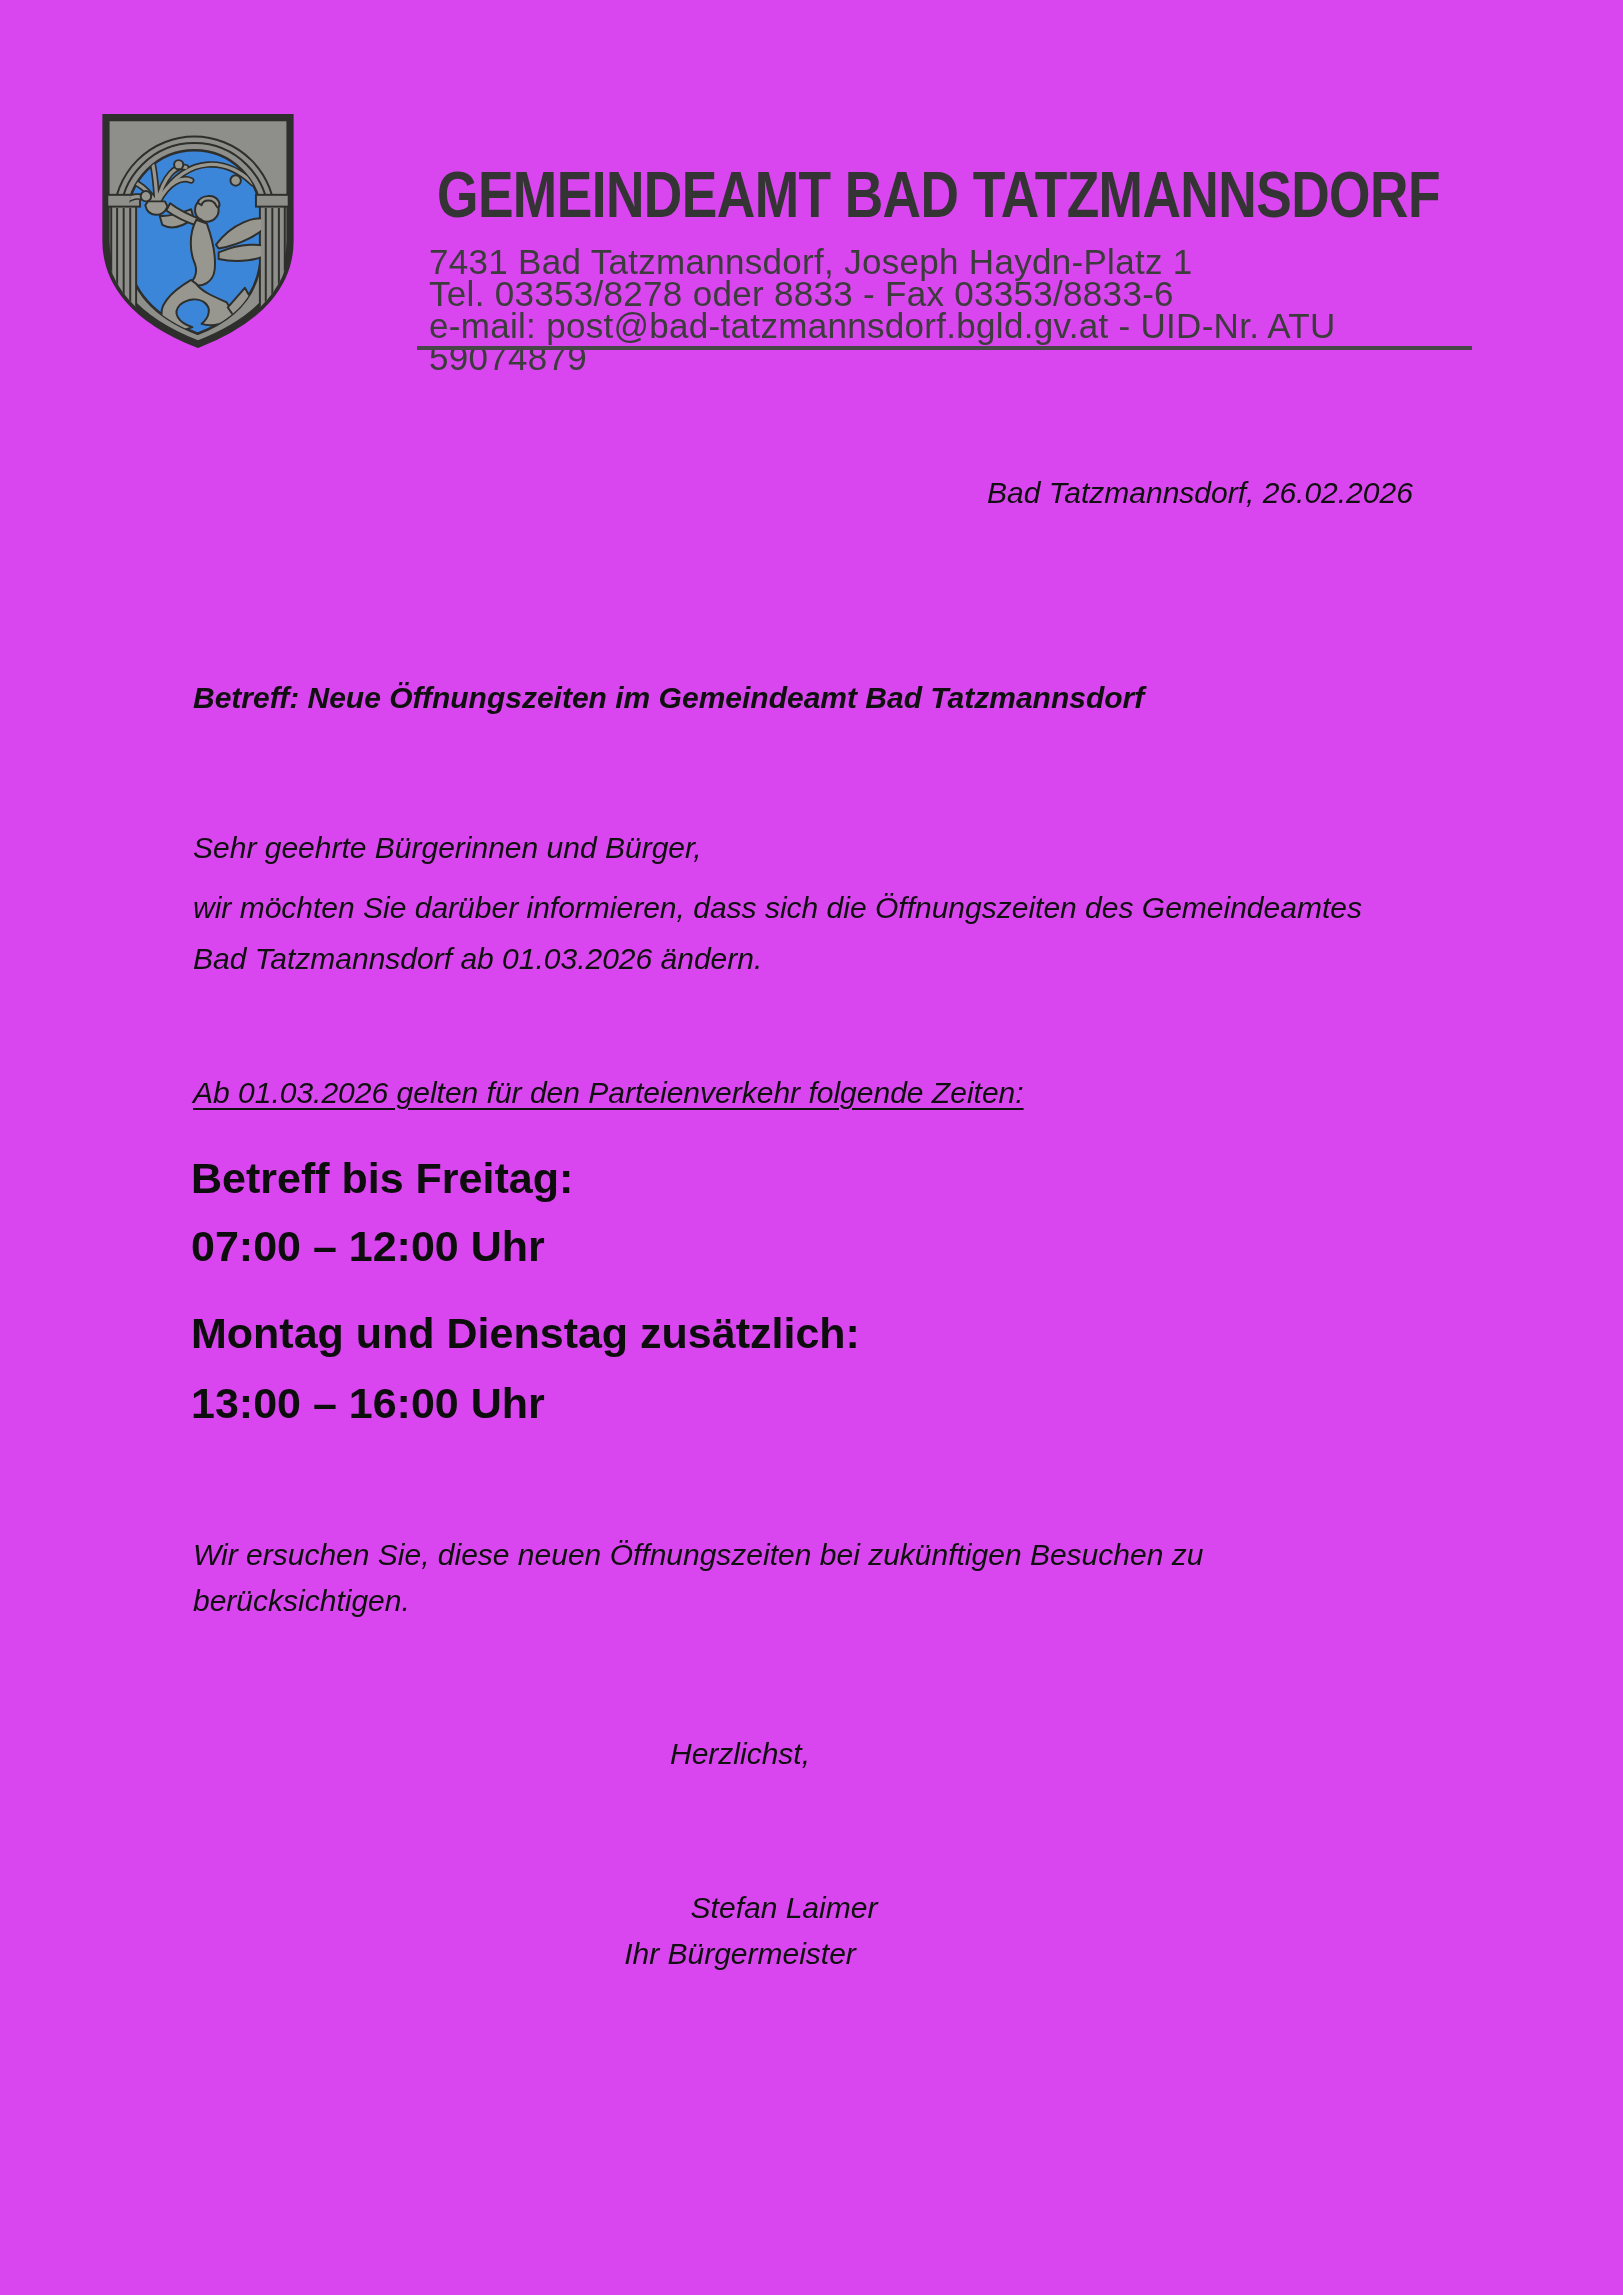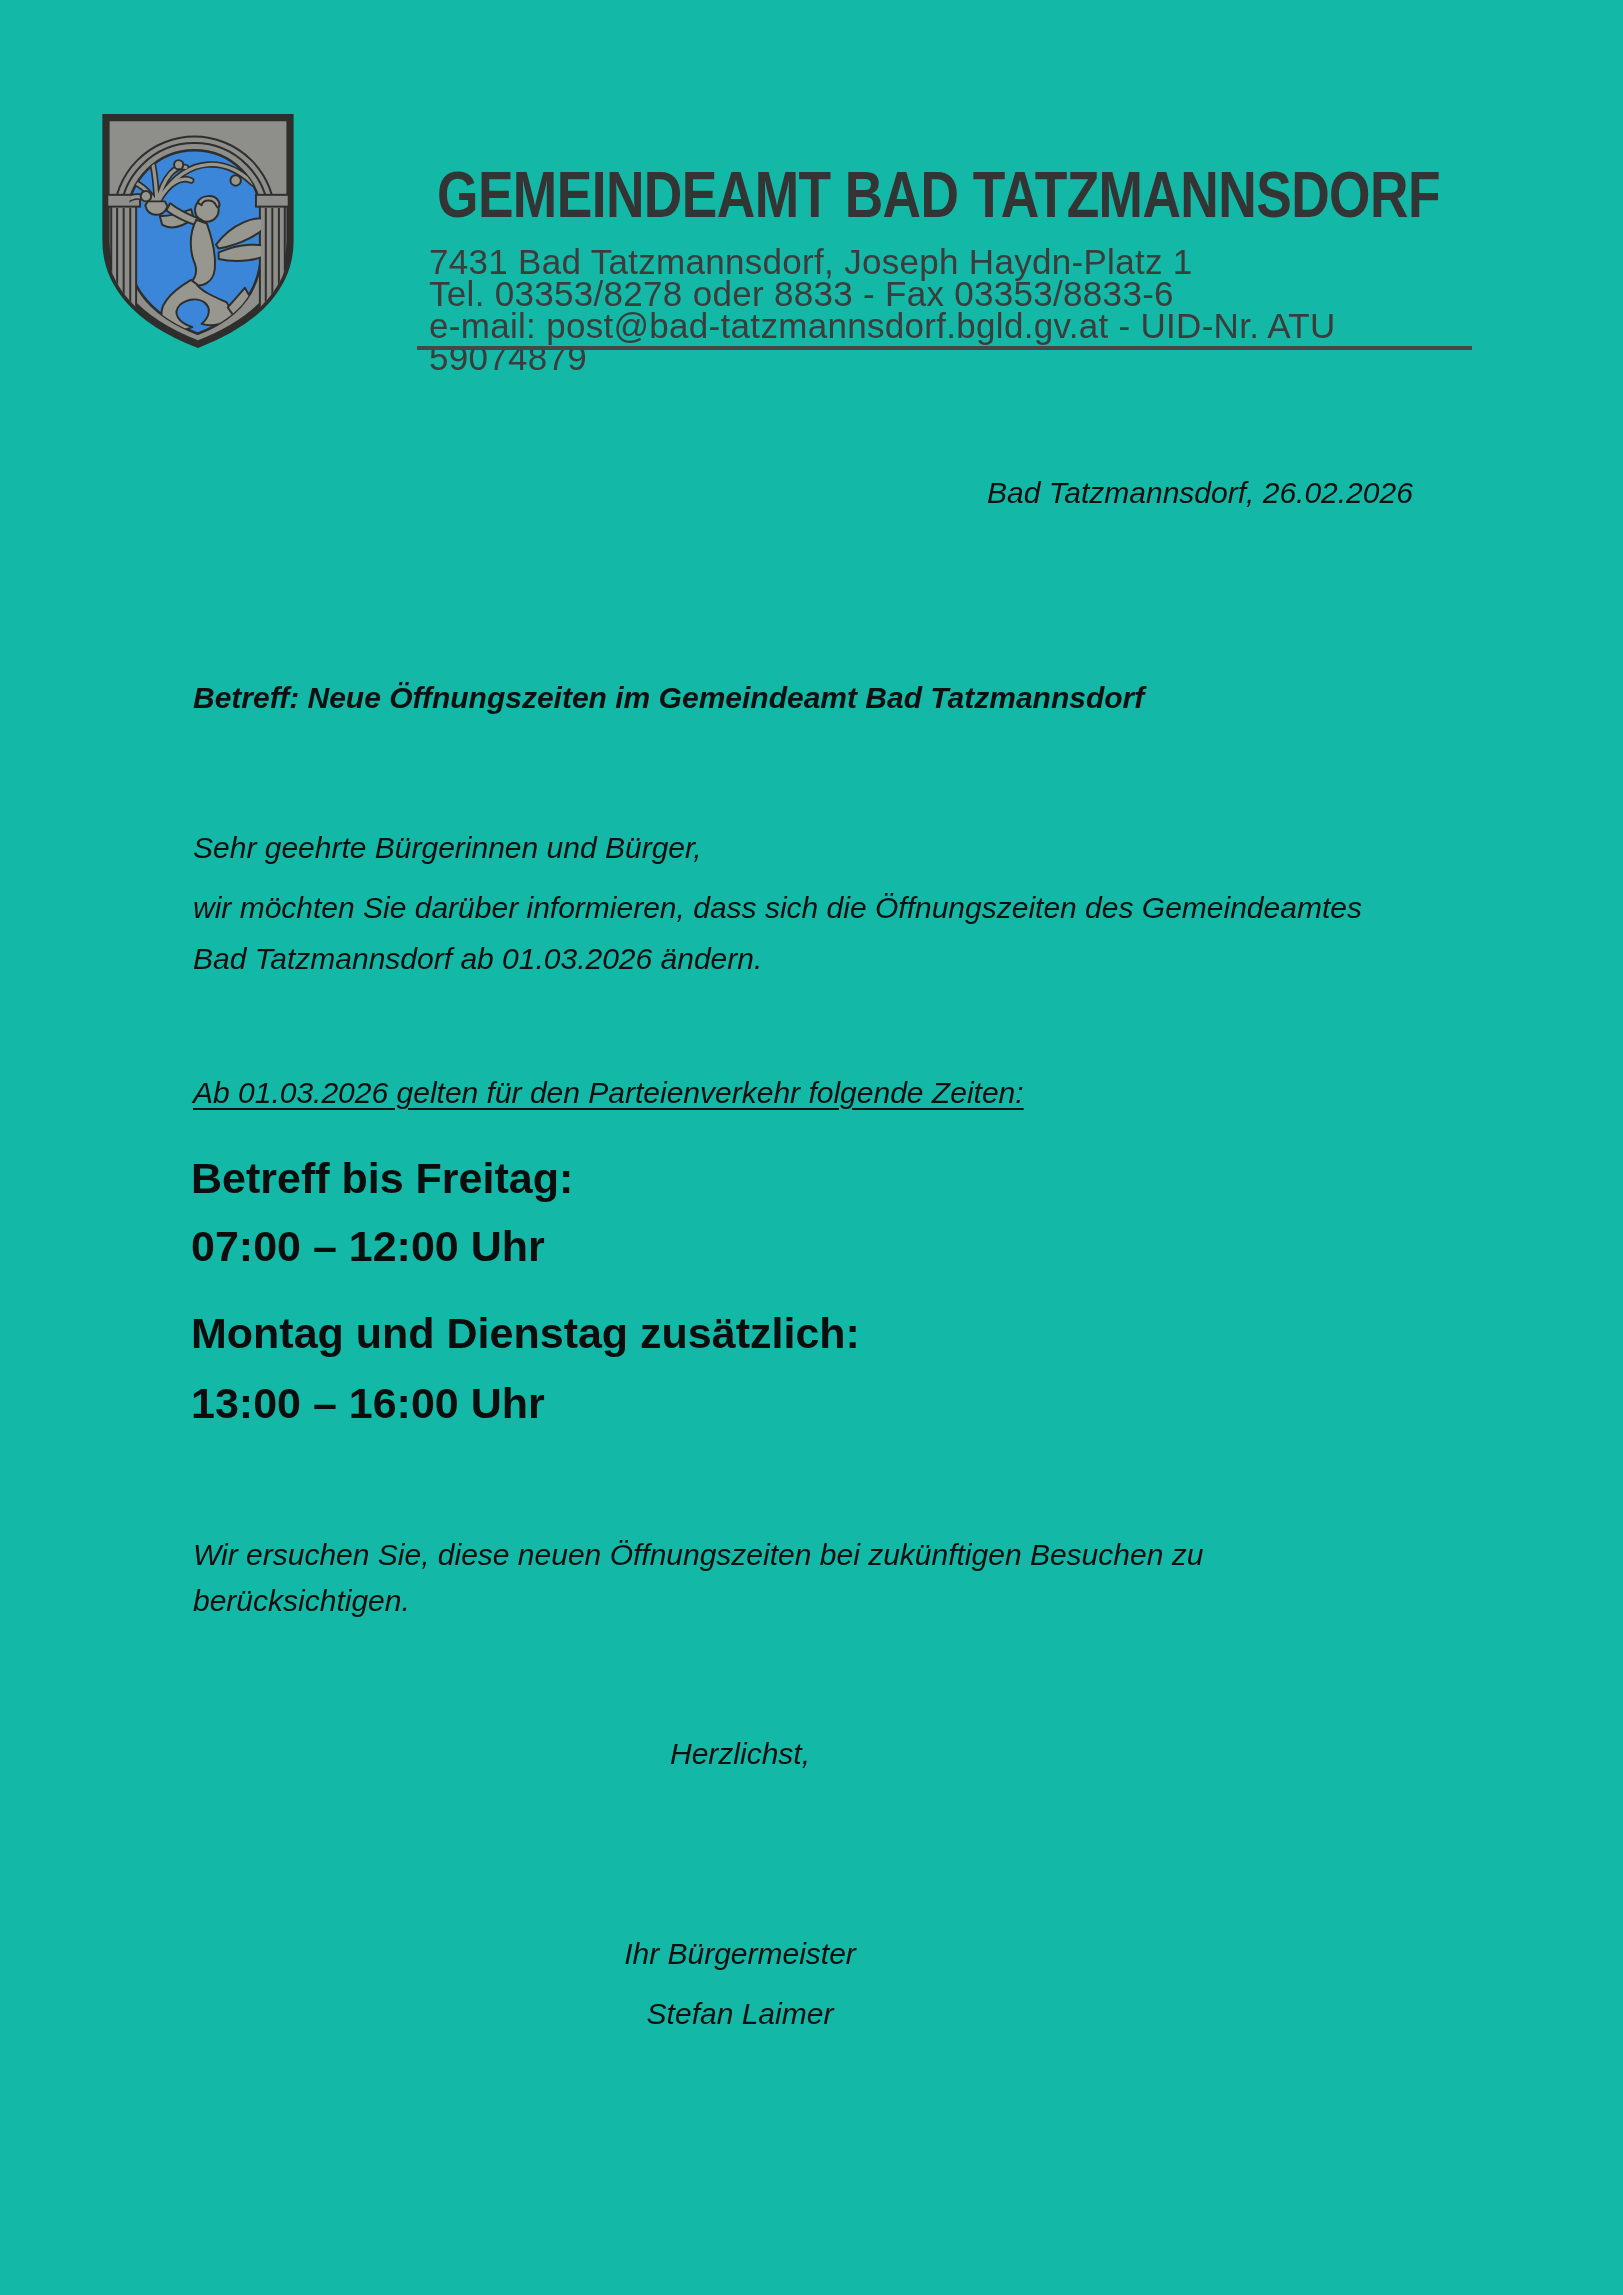--- a/index.html
+++ b/index.html
@@ -1,21 +1,21 @@
 <!DOCTYPE html>
 <html style="font-size:10.5px"><head>
 <meta charset="utf-8">
 <title>Document</title>
 <style>
   html, body { margin: 0; padding: 0; background: #ffffff; }
   .page {
     position: relative;
     width: 1623px;
     height: 2295px;
-    background: #14b8a6;
+    background: #d946ef;
     overflow: hidden;
     font-family: "Liberation Sans", sans-serif;
     color: #111111;
   }
   .abs { position: absolute; white-space: nowrap; }
 
   
   .coat { position: absolute; left: 98px; top: 111px; width: 200px; height: 241px; }
   .org-title {
     position: absolute; left: 437px; top: 162px;
@@ -154,16 +154,16 @@
 
   <div class="abs h" style="left:191px; top:1309px;">Montag und Dienstag zusätzlich:</div>
   <div class="abs h" style="left:191px; top:1379px;">13:00 – 16:00 Uhr</div>
 
   <div class="abs t" style="left:193px; top:1538px;">Wir ersuchen Sie, diese neuen Öffnungszeiten bei zukünftigen Besuchen zu</div>
   <div class="abs t" style="left:193px; top:1584px;">berücksichtigen.</div>
 
   <div class="abs t ctr" style="top:1737px;">Herzlichst,</div>
 
   <div class="abs t ctr" style="top:1937px;">Ihr Bürgermeister</div>
-  <div class="abs t ctr" style="top:1997px;">Stefan Laimer</div>
+  <div class="abs t ctr" style="top:1891px;padding-left:44px;">Stefan Laimer</div>
 
 </div>
 
 
 </body></html>

